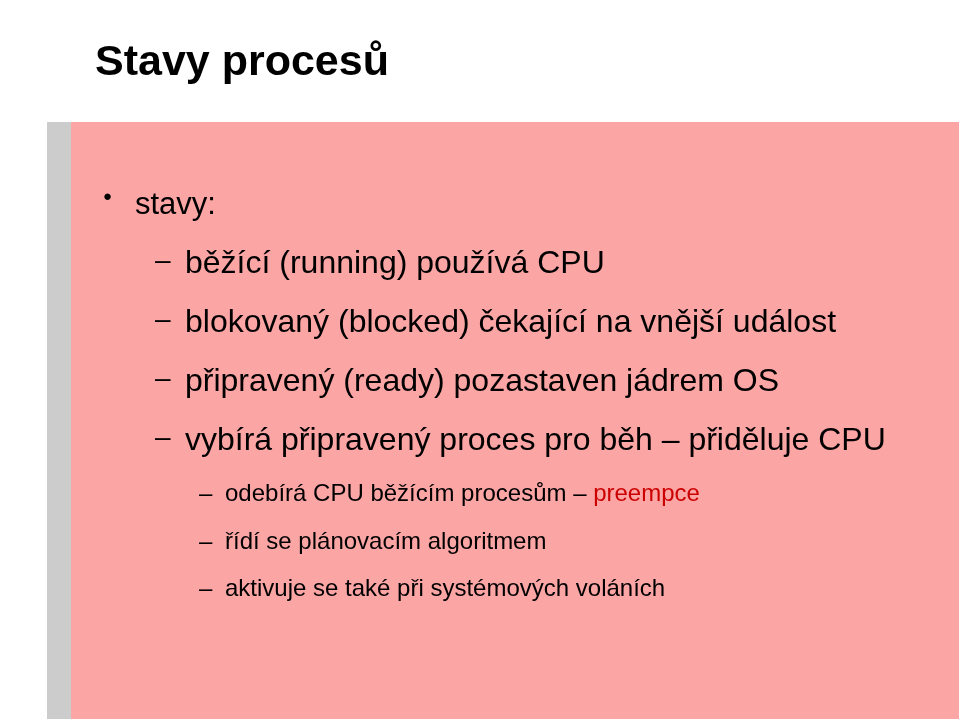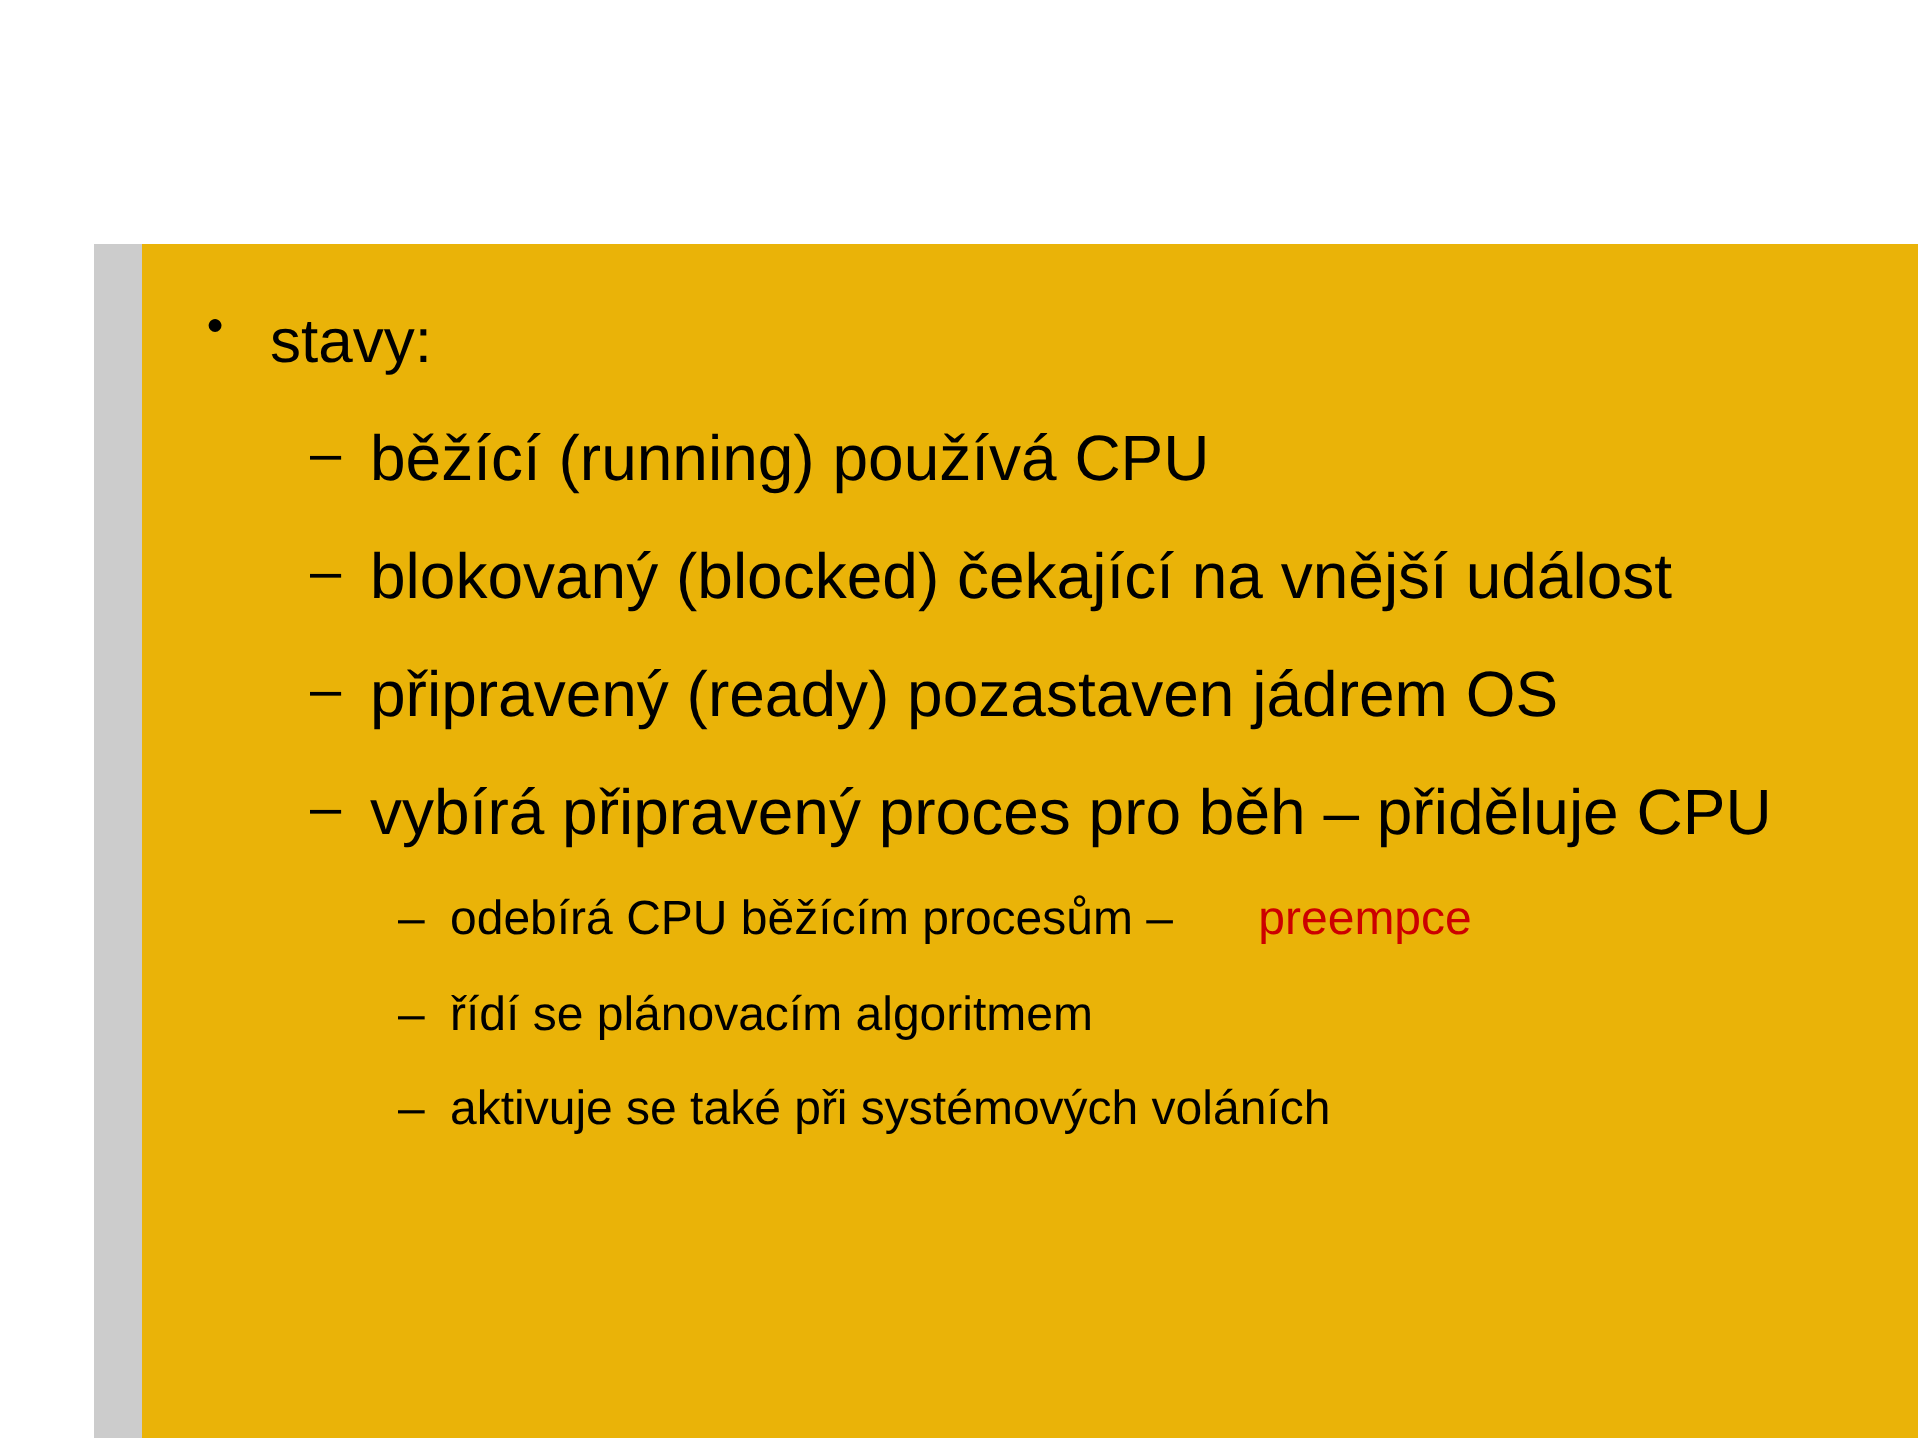--- a/index.html
+++ b/index.html
@@ -27,23 +27,23 @@
       font-size: 43px;
       font-weight: bold;
       color: #000000;
     }
     .content-box {
       position: absolute;
       top: 122px;
       left: 47px;
       right: 0;
       bottom: 0;
-      background: #eab308;
+      background: #fca5a5;
       border-left: 24px solid #cccccc;
-      padding: 29px 40px 30px 30px;
+      padding: 62px 40px 30px 30px;
     }
     .bullet-list {
       list-style: none;
     }
     .bullet-list li {
       position: relative;
       color: #000000;
     }
     .level1 {
       font-size: 31px;
@@ -82,27 +82,27 @@
     .level3::before {
       content: "–";
       position: absolute;
       left: 98px;
       top: 0px;
       font-size: 24px;
       color: #000000;
     }
     .red-text {
       color: #cc0000;
-      margin-left: 36px;
     }
   </style>
 </head>
 <body>
 
 <div class="slide">
+  <div class="title">Stavy procesů</div>
   <div class="content-box">
     <ul class="bullet-list">
       <li class="level1">stavy:</li>
       <li class="level2">
         <span>běžící </span><span>(running) používá CPU</span>
       </li>
       <li class="level2">
         <span>blokovaný </span><span>(blocked) čekající na vnější událost</span>
       </li>
       <li class="level2">

